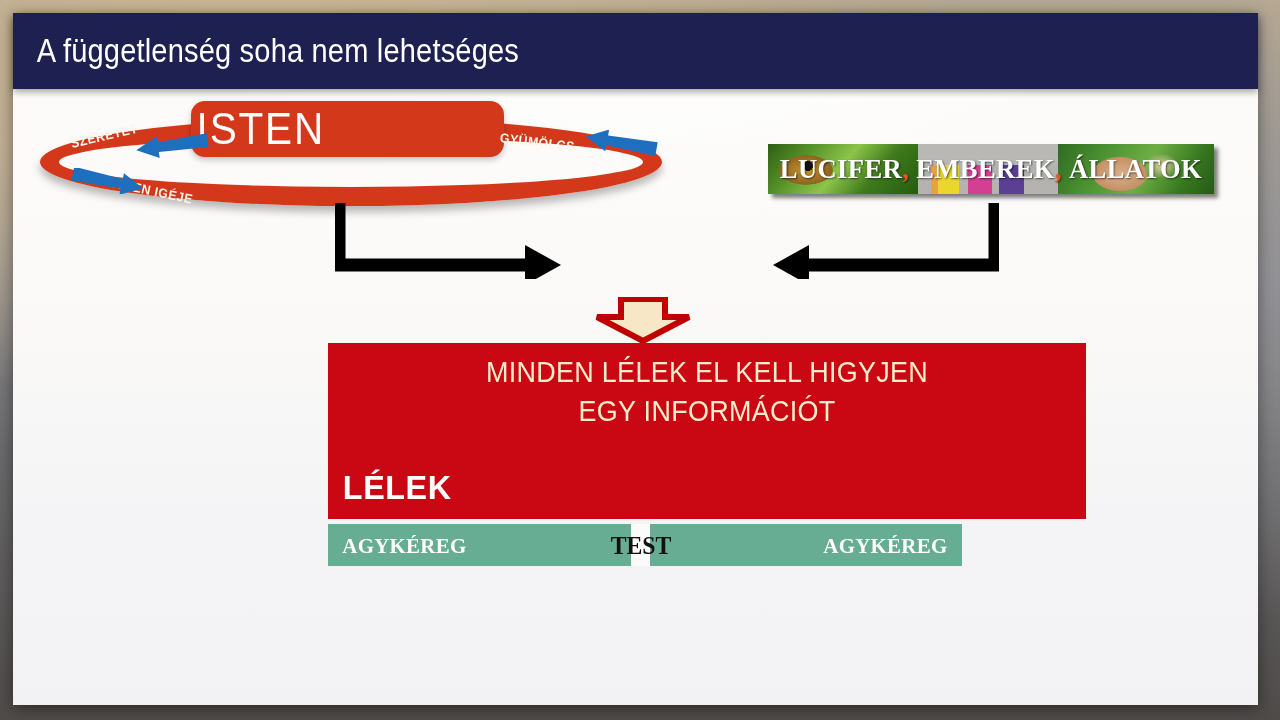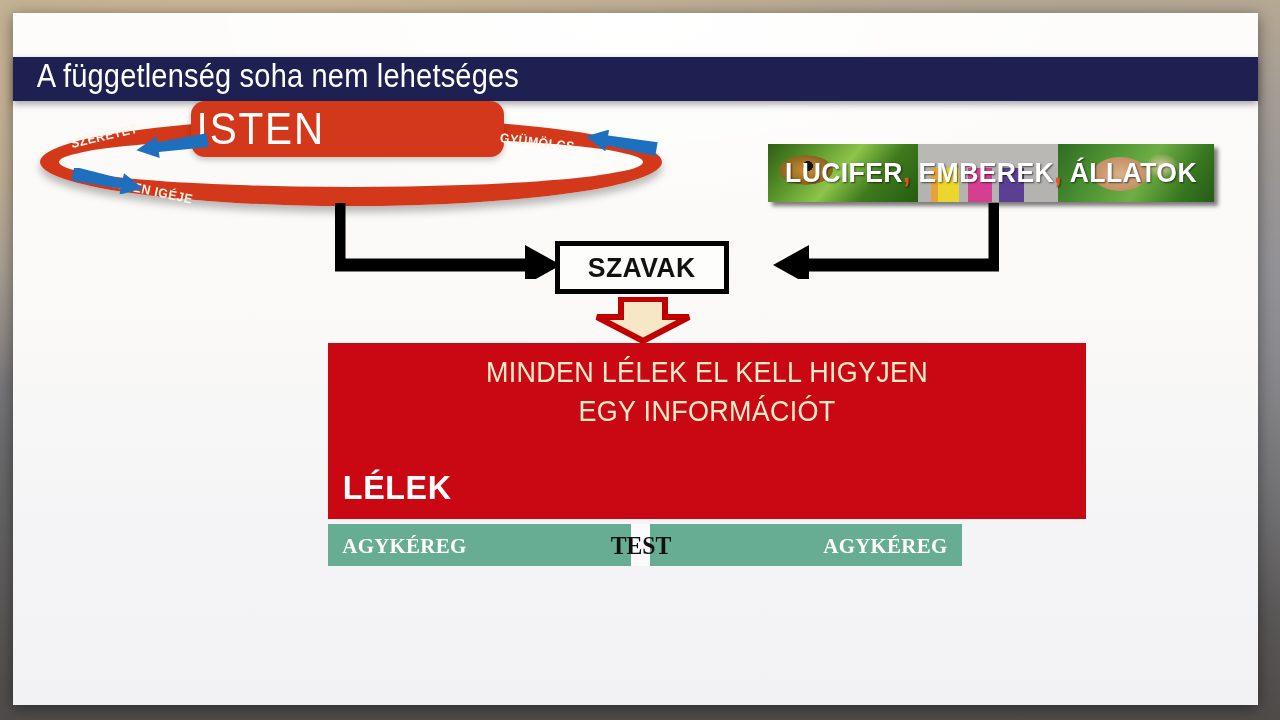--- a/index.html
+++ b/index.html
@@ -31,26 +31,25 @@
     background:
       radial-gradient(ellipse 700px 300px at 50% 0%, #ffffff, rgba(255,255,255,0) 70%),
       linear-gradient(180deg, #fdfcfa 0%, #faf9f7 45%, #f4f4f6 75%, #f2f2f4 100%);
     box-shadow: 0 3px 14px rgba(0,0,0,0.45);
   }
 
   
   #title-banner {
     position: absolute;
     left: 13px; top: 13px;
-    width: 1245px; height: 44px;
+    width: 1245px; height: 76px;
     background: #1d2050;
     display: flex;
-    align-items: flex-start;
+    align-items: center;
     box-shadow: 0 3px 7px rgba(0,0,0,0.35);
-    margin-top: 44px;
   }
   #title-text {
     color: #ffffff;
     font-size: 33px;
     font-weight: 400;
     letter-spacing: 0.2px;
     padding-left: 27px;
     white-space: nowrap;
     font-family: "Liberation Sans", sans-serif;
     transform: scaleX(0.88);
@@ -103,26 +102,27 @@
   #label-szeretet { left: 31px; top: 18px; transform: rotate(-13deg) scaleX(0.95); }
   #label-isten-igeje { left: 73px; top: 57px; transform: rotate(12deg) scaleX(0.95); }
   #label-gyumolcs { left: 460px; top: 12px; transform: rotate(7deg) scaleX(0.95); }
 
   .blue-arrow { position: absolute; }
 
   
   #lucifer-banner {
     position: absolute;
     left: 768px; top: 144px;
-    width: 446px; height: 58px;
+    width: 446px; height: 50px;
     display: flex;
     align-items: center;
     box-shadow: 4px 4px 4px rgba(0,0,0,0.5);
     overflow: hidden;
     background: #8f8f8f;
+    font-family: Liberation Serif, serif;
   }
   .seg {
     position: absolute; top: 0; height: 100%;
   }
   #seg-snake {
     left: 0; width: 150px;
     background:
       radial-gradient(circle 14px at 40px 22px, #111 0%, #111 35%, rgba(0,0,0,0) 36%),
       radial-gradient(ellipse 44px 24px at 38px 26px, #c9902e 0%, #8c6420 60%, rgba(0,0,0,0) 62%),
       linear-gradient(130deg, #2f5e14 0%, #57932a 25%, #8dc44a 48%, #3f7a1d 70%, #245c0f 100%);
@@ -310,23 +310,20 @@
   <svg class="elbow" style="left:335px; top:203px;" width="226" height="76" viewBox="0 0 226 76">
     <path d="M4,0 L4,62 L196,62" stroke="#000000" stroke-width="13" fill="none"></path>
     <polygon points="226,62 190,42 190,82" fill="#000000"></polygon>
   </svg>
 
   <svg class="elbow" style="left:723px; top:203px;" width="276" height="76" viewBox="0 0 276 76">
     <path d="M272,0 L272,62 L80,62" stroke="#000000" stroke-width="13" fill="none"></path>
     <polygon points="50,62 86,42 86,82" fill="#000000"></polygon>
   </svg>
 
-  <div id="szavak-box">
-    <span id="szavak-label">SZAVAK</span>
-  </div>
 
   <svg id="down-arrow" width="98" height="46" viewBox="0 0 98 46">
     <polygon points="27,2 71,2 71,20 95,20 49,44 3,20 27,20" fill="#f7e7c6" stroke="#c00000" stroke-width="6" stroke-linejoin="miter"></polygon>
   </svg>
 
   <div id="lelek-block">
     <div id="lelek-headline">
       <div>MINDEN LÉLEK EL KELL HIGYJEN</div>
       <div>EGY INFORMÁCIÓT</div>
     </div>

